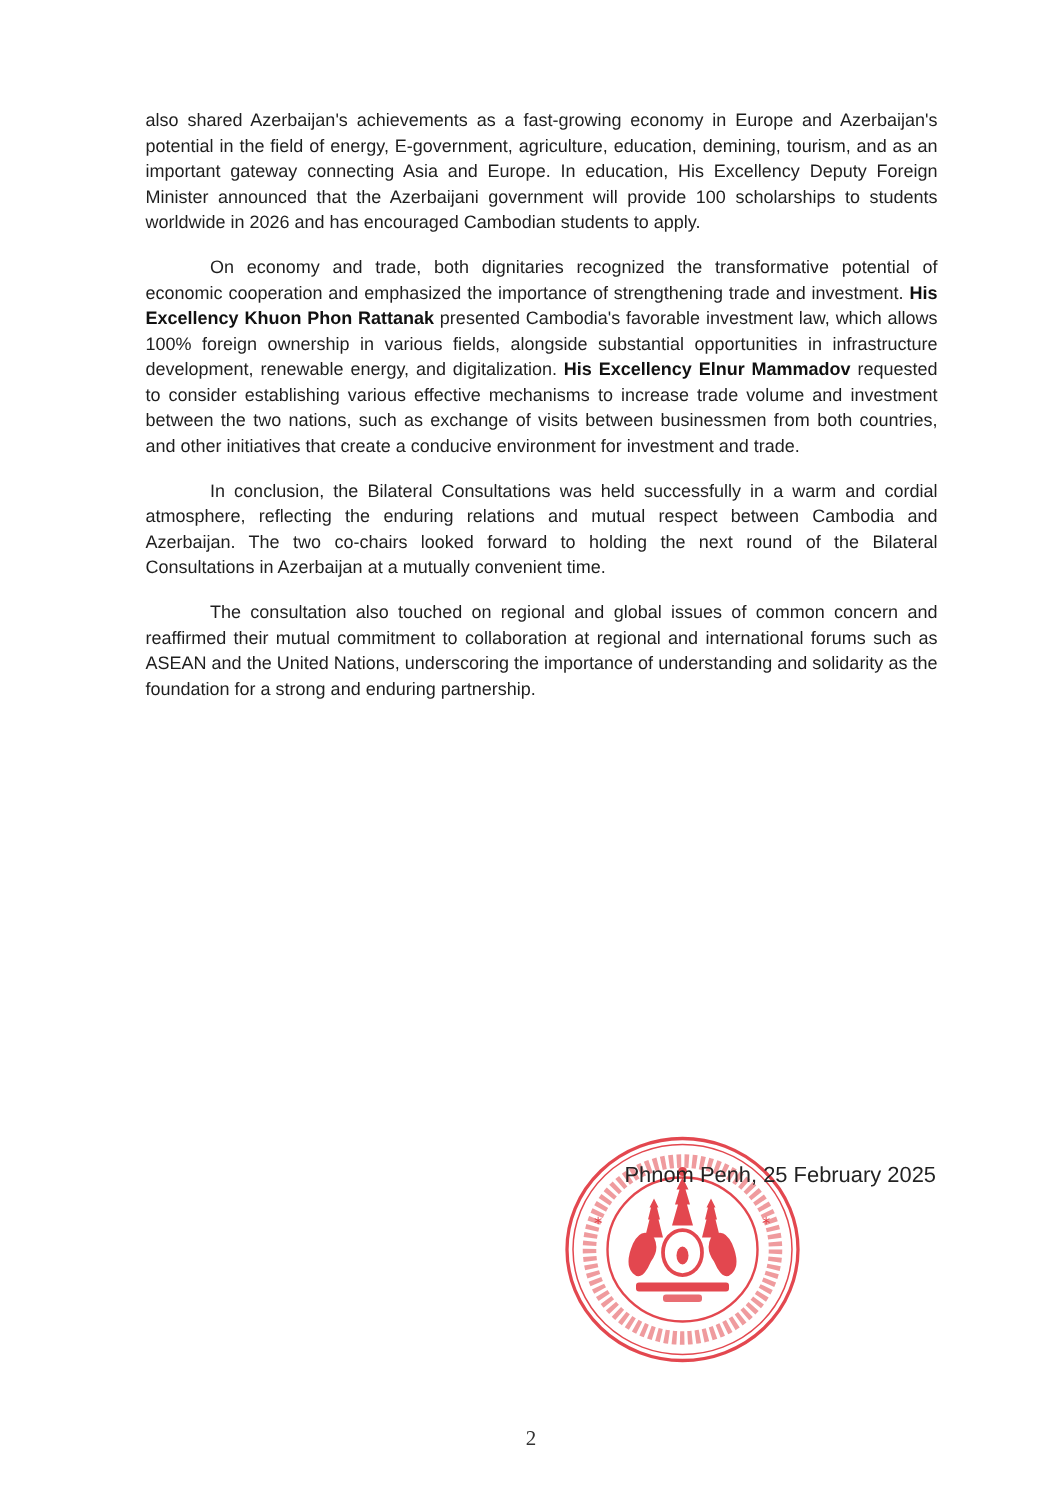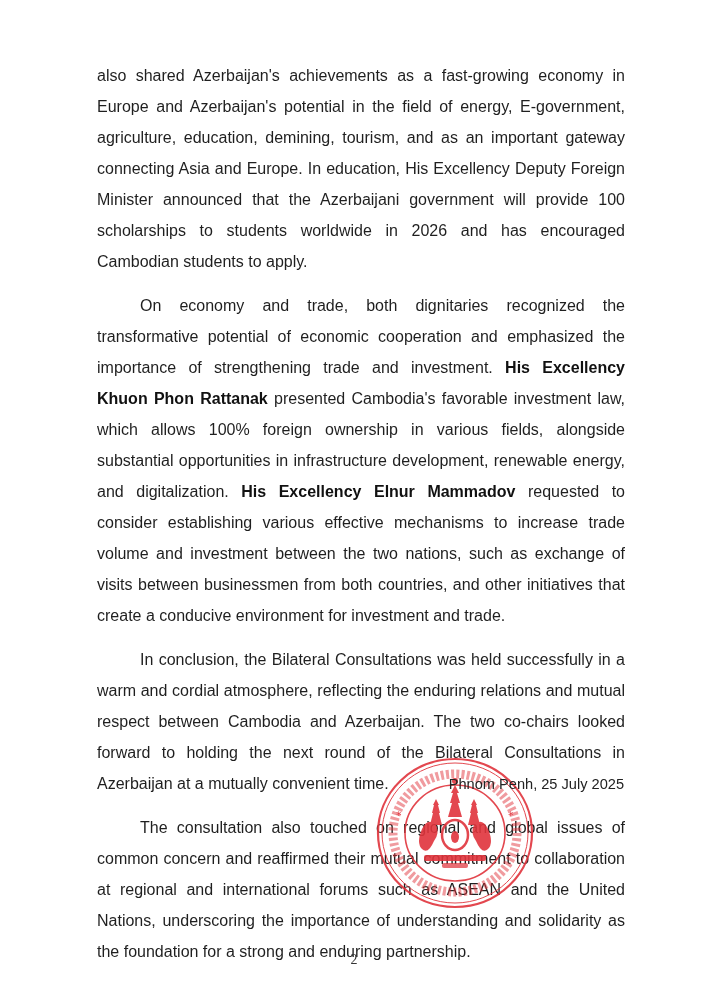--- a/index.html
+++ b/index.html
@@ -2,22 +2,22 @@
 <html><head>
 <meta charset="utf-8">
 <style>
   html, body { margin: 0; padding: 0; }
   body {
     width: 708px; height: 1000px; background: #ffffff; position: relative; overflow: hidden;
     font-family: "Liberation Sans", "DejaVu Sans", sans-serif; color: #1f1f1f;
   }
   .page { position: absolute; left: 0; top: 0; width: 708px; height: 1000px; }
   .body-text {
-    position: absolute; left: 97px; top: 60px; width: 528px;
-    font-size: 16px; line-height: 31px; text-align: justify;
+    position: absolute; left: 97px; top: 72px; width: 528px;
+    font-size: 12px; line-height: 17px; text-align: justify;
   }
   .para { margin: 0 0 13px 0; }
   .para.indent { text-indent: 43px; }
   .para b { font-weight: bold; color: #111; }
   .seal {
     position: absolute; left: 376px; top: 757px; width: 158px; height: 152px;
   }
   .date-line {
     position: absolute; right: 84px; top: 774px;
     font-size: 14.6px; line-height: 20px; color: #222; white-space: nowrap;
@@ -67,16 +67,16 @@
         <ellipse cx="79" cy="78" rx="13" ry="15" fill="none" stroke="#e0343c" stroke-width="2.5"></ellipse>
         <ellipse cx="79" cy="80" rx="4" ry="6"></ellipse>
         <path d="M46 72 q6 -12 14 -4 q4 8 -2 16 q-6 14 -12 8 q-6 -6 0 -20 z"></path>
         <path d="M112 72 q-6 -12 -14 -4 q-4 8 2 16 q6 14 12 8 q6 -6 0 -20 z"></path>
         <rect x="48" y="98" width="62" height="6" rx="2"></rect>
         <rect x="66" y="106" width="26" height="5" rx="2" opacity="0.8"></rect>
       </g>
     </svg>
   </div>
 
-  <div class="date-line">Phnom Penh, 25 July 2025</div>
+  <div class="date-line">Phnom Penh, 25 February 2025</div>
 
   <div class="page-number">2</div>
 </div>
 
 </body></html>

